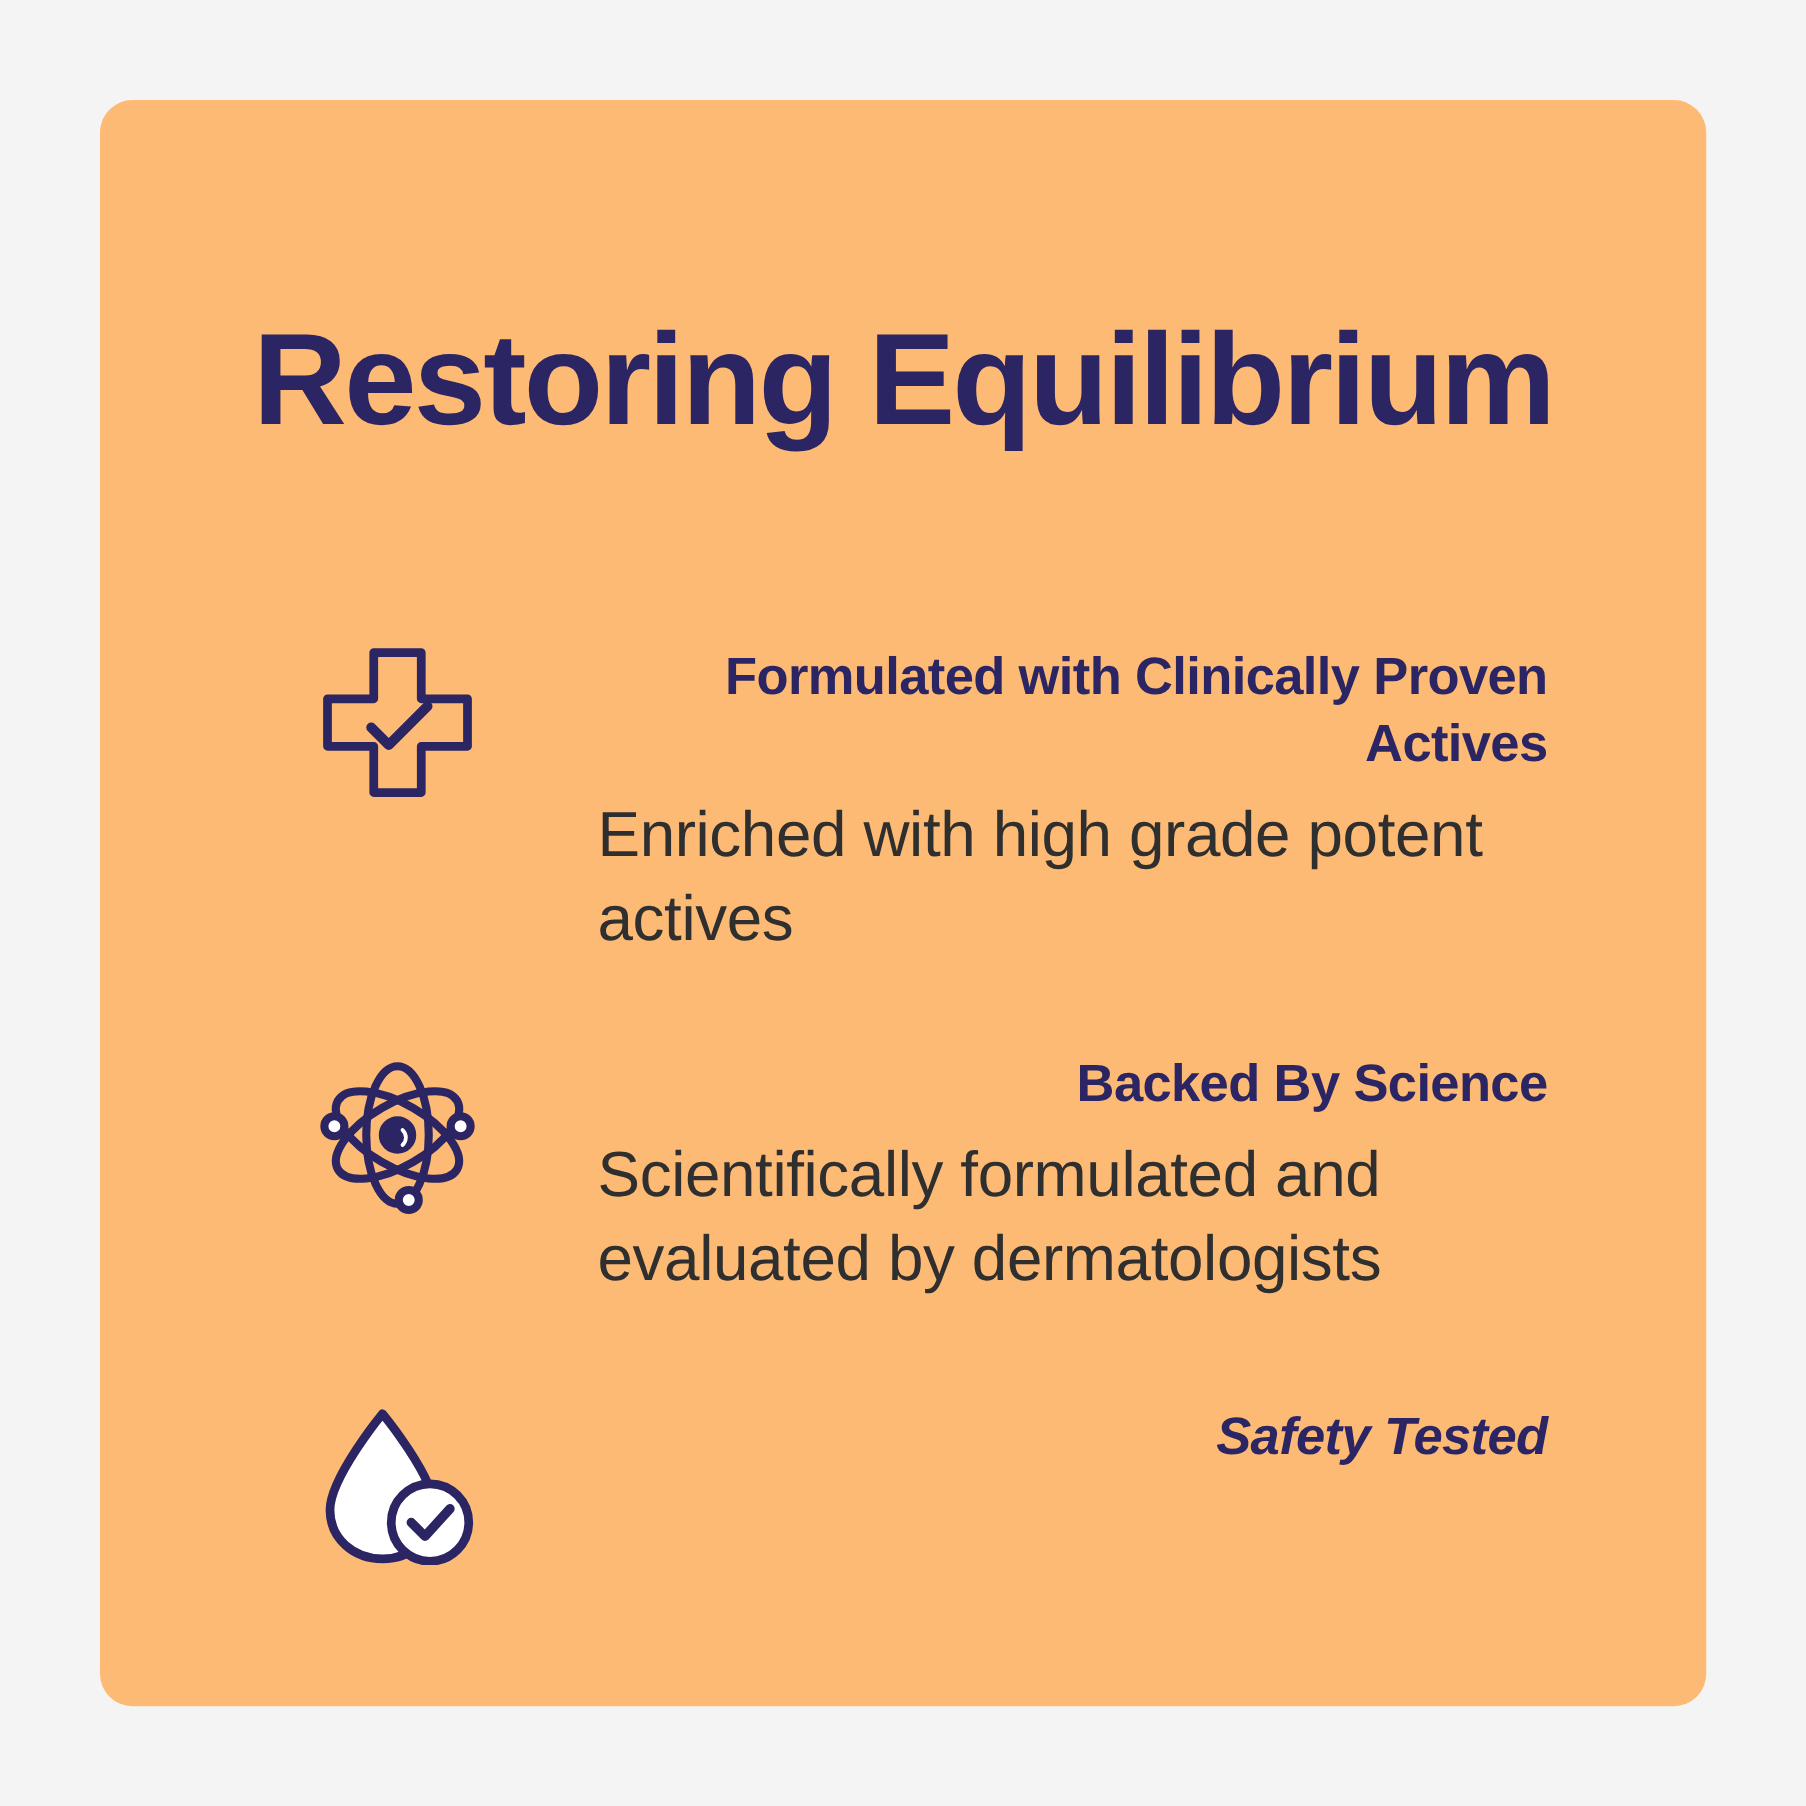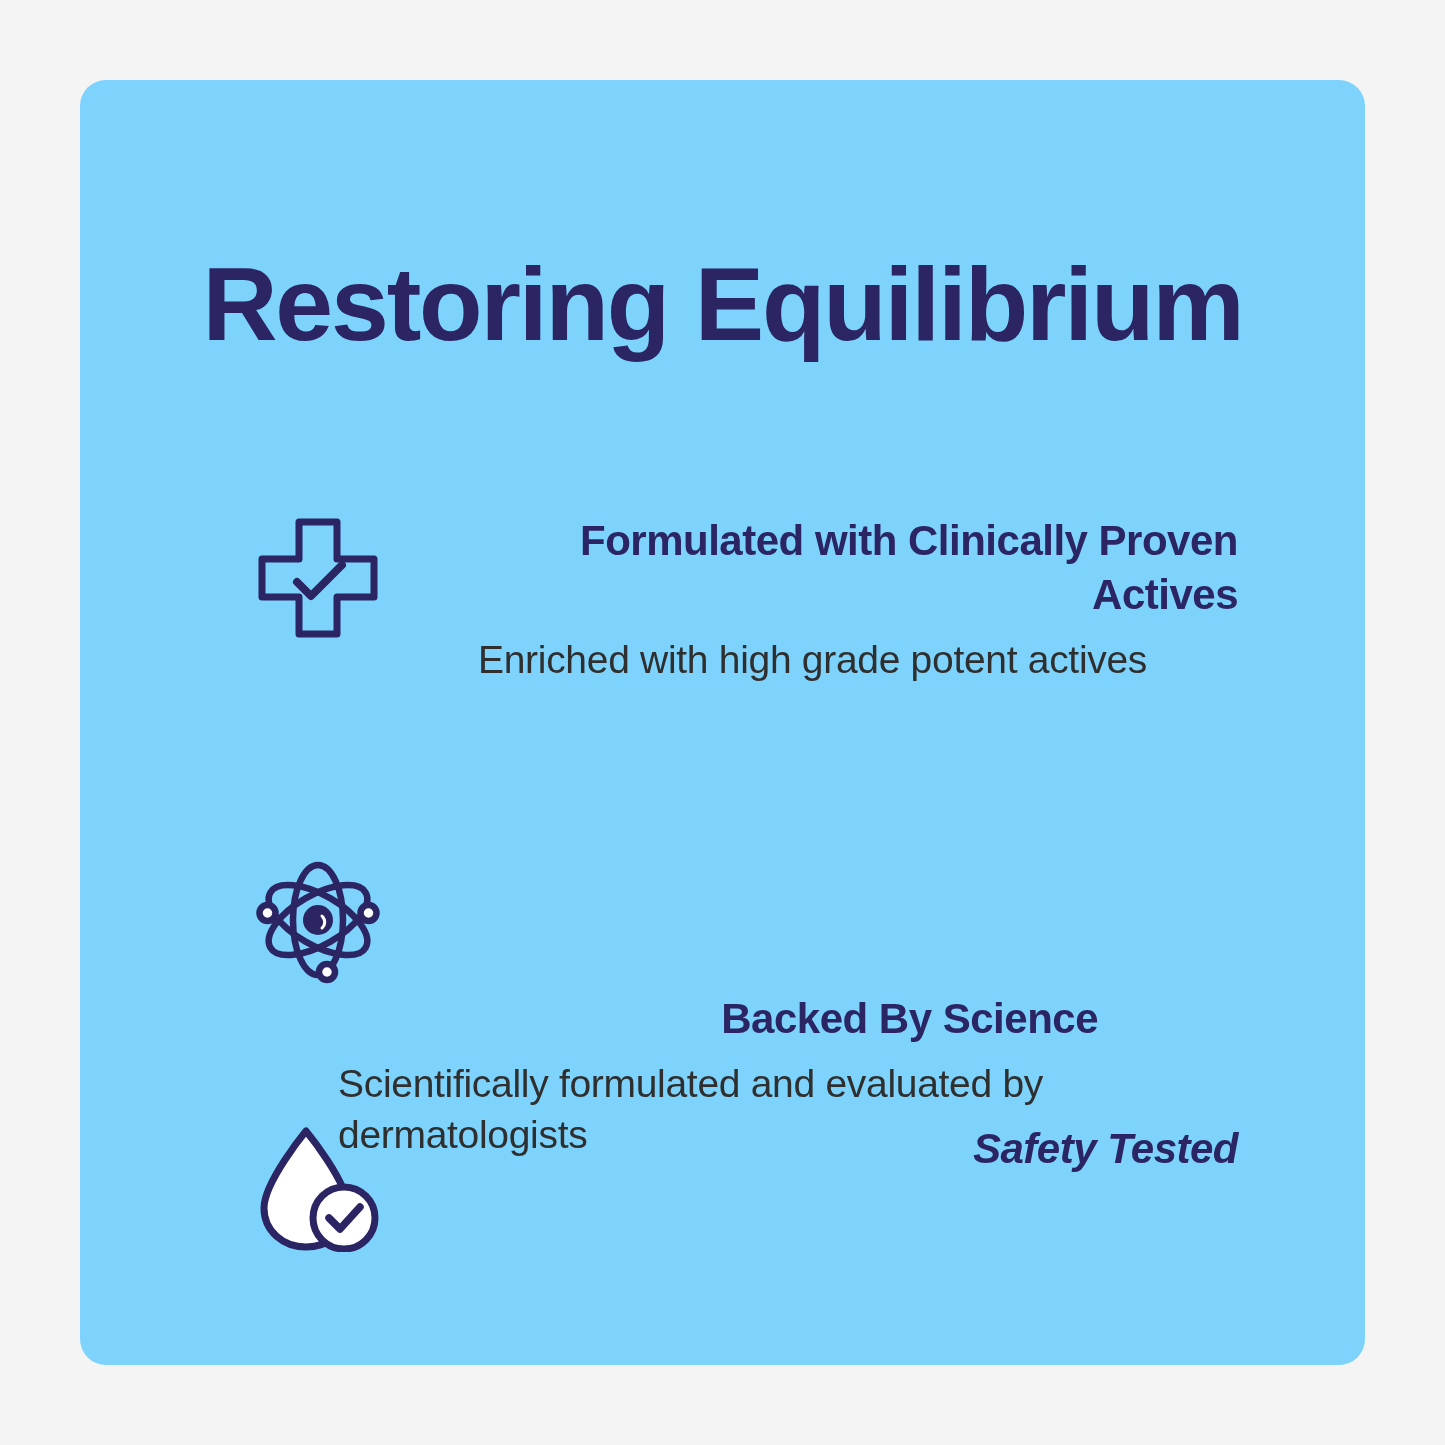--- a/index.html
+++ b/index.html
@@ -22,21 +22,21 @@
     height: 1445px;
     background: #f4f4f4;
   }
 
   .card {
     position: absolute;
     left: 80px;
     top: 80px;
     width: 1285px;
     height: 1285px;
-    background: #7dd3fc;
+    background: #fdba74;
     border-radius: 26px;
   }
 
   .page-title {
     position: absolute;
     left: 0;
     right: 0;
     top: 168px;
     text-align: center;
     color: #2b2563;
@@ -56,21 +56,21 @@
 
   .feature-row {
     position: absolute;
     left: 0;
     width: 1030px;
     display: flex;
     align-items: flex-start;
   }
 
   .feature-row.row-0 { top: 78px; }
-  .feature-row.row-1 { top: 416px; flex-direction: column; }
+  .feature-row.row-1 { top: 404px; }
   .feature-row.row-2 { top: 686px; font-style: italic; }
 
   .feature-icon {
     flex: 0 0 auto;
     width: 140px;
     height: 140px;
     display: flex;
     align-items: flex-start;
     justify-content: center;
     padding-top: 6px;
@@ -92,21 +92,21 @@
     font-weight: 700;
     line-height: 1.28;
     letter-spacing: -0.5px;
     margin-bottom: 12px;
     max-width: 760px;
     text-align: right;
   }
 
   .feature-body {
     color: #2f2f2f;
-    font-size: 39px;
+    font-size: 51px;
     font-weight: 400;
     line-height: 1.32;
     letter-spacing: -0.3px;
     max-width: 760px;
   }
 
   .row-1 .feature-icon { padding-top: 10px; }
   .row-2 .feature-icon { padding-top: 8px; }
 </style>
 </head>

